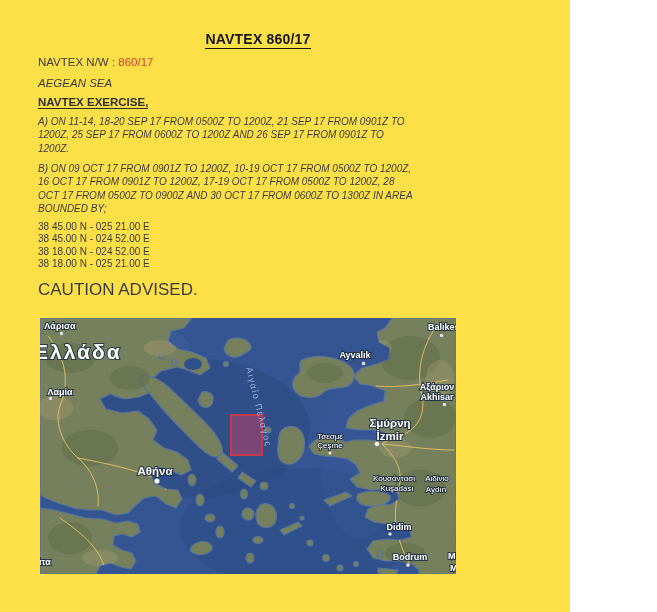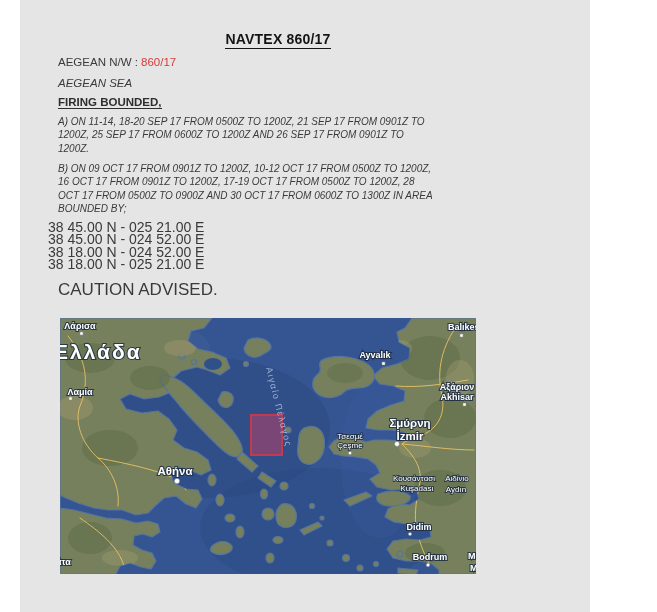--- a/index.html
+++ b/index.html
@@ -1,32 +1,32 @@
 <!DOCTYPE html>
 <html><head>
 <meta charset="utf-8">
 <style>
   html,body{margin:0;padding:0;background:#fff;}
-  .page{position:relative;width:570px;height:612px;background:#e5e5e5;overflow:hidden;
-        font-family:"Liberation Sans",sans-serif;color:#3a3a3a;margin-left:20px;}
+  .page{position:relative;width:570px;height:612px;background:#fde047;overflow:hidden;
+        font-family:"Liberation Sans",sans-serif;color:#3a3a3a;}
   
   .title-wrap{position:absolute;left:38px;top:30px;width:440px;text-align:center;}
   .title{display:inline-block;font-size:14px;font-weight:bold;color:#141414;
          border-bottom:1.6px solid #141414;padding-bottom:1px;letter-spacing:.2px;}
   .hline{position:absolute;left:38px;top:56px;font-size:11.5px;}
   .hline .num{color:#d93a3a;font-weight:normal;}
   .area-line{position:absolute;left:38px;top:77px;font-size:11.5px;font-style:italic;}
   .subject-line{position:absolute;left:38px;top:96px;font-size:11.5px;font-weight:bold;
                 color:#2e2e2e;}
   .subject-line span{border-bottom:1.4px solid #2e2e2e;}
   .para{position:absolute;left:38px;width:470px;font-size:10px;line-height:13.4px;
         white-space:pre-line;font-style:italic;}
   .para-a{top:115px;}
   .para-b{top:162px;}
-  .coords{position:absolute;left:28px;top:221px;font-size:14px;line-height:12.3px;
+  .coords{position:absolute;left:38px;top:221px;font-size:10px;line-height:12.3px;
           white-space:pre-line;}
   .caution{position:absolute;left:38px;top:280px;font-size:17px;}
   
   .map{position:absolute;left:40px;top:318px;width:416px;height:256px;overflow:hidden;}
   .map svg{display:block;}
   .lbl{fill:#ffffff;paint-order:stroke;stroke:#1f2d42;stroke-width:2.2px;stroke-opacity:.85;
        font-family:"Liberation Sans",sans-serif;font-weight:bold;}
   .lbl-big{font-size:21px;letter-spacing:2px;}
   .lbl-city{font-size:11.5px;}
   .lbl-med{font-size:9px;}
@@ -38,30 +38,30 @@
 </style>
 </head>
 <body>
 
 <div class="page">
 
   <div class="title-wrap">
     <span class="title">NAVTEX 860/17</span>
   </div>
 
-  <div class="hline"><span>AEGEAN N/W</span><span> : </span><span class="num">860/17</span></div>
+  <div class="hline"><span>NAVTEX N/W</span><span> : </span><span class="num">860/17</span></div>
 
   <div class="area-line">AEGEAN SEA</div>
 
-  <div class="subject-line"><span>FIRING BOUNDED,</span></div>
+  <div class="subject-line"><span>NAVTEX EXERCISE,</span></div>
 
   <div class="para para-a">A) ON 11-14, 18-20 SEP 17 FROM 0500Z TO 1200Z, 21 SEP 17 FROM 0901Z TO
 1200Z, 25 SEP 17 FROM 0600Z TO 1200Z AND 26 SEP 17 FROM 0901Z TO
 1200Z.</div>
-  <div class="para para-b">B) ON 09 OCT 17 FROM 0901Z TO 1200Z, 10-12 OCT 17 FROM 0500Z TO 1200Z,
+  <div class="para para-b">B) ON 09 OCT 17 FROM 0901Z TO 1200Z, 10-19 OCT 17 FROM 0500Z TO 1200Z,
 16 OCT 17 FROM 0901Z TO 1200Z, 17-19 OCT 17 FROM 0500Z TO 1200Z, 28
 OCT 17 FROM 0500Z TO 0900Z AND 30 OCT 17 FROM 0600Z TO 1300Z IN AREA
 BOUNDED BY;</div>
   <div class="coords">38 45.00 N - 025 21.00 E
 38 45.00 N - 024 52.00 E
 38 18.00 N - 024 52.00 E
 38 18.00 N - 025 21.00 E</div>
   <div class="caution">CAUTION ADVISED.</div>
 
   <div class="map">

